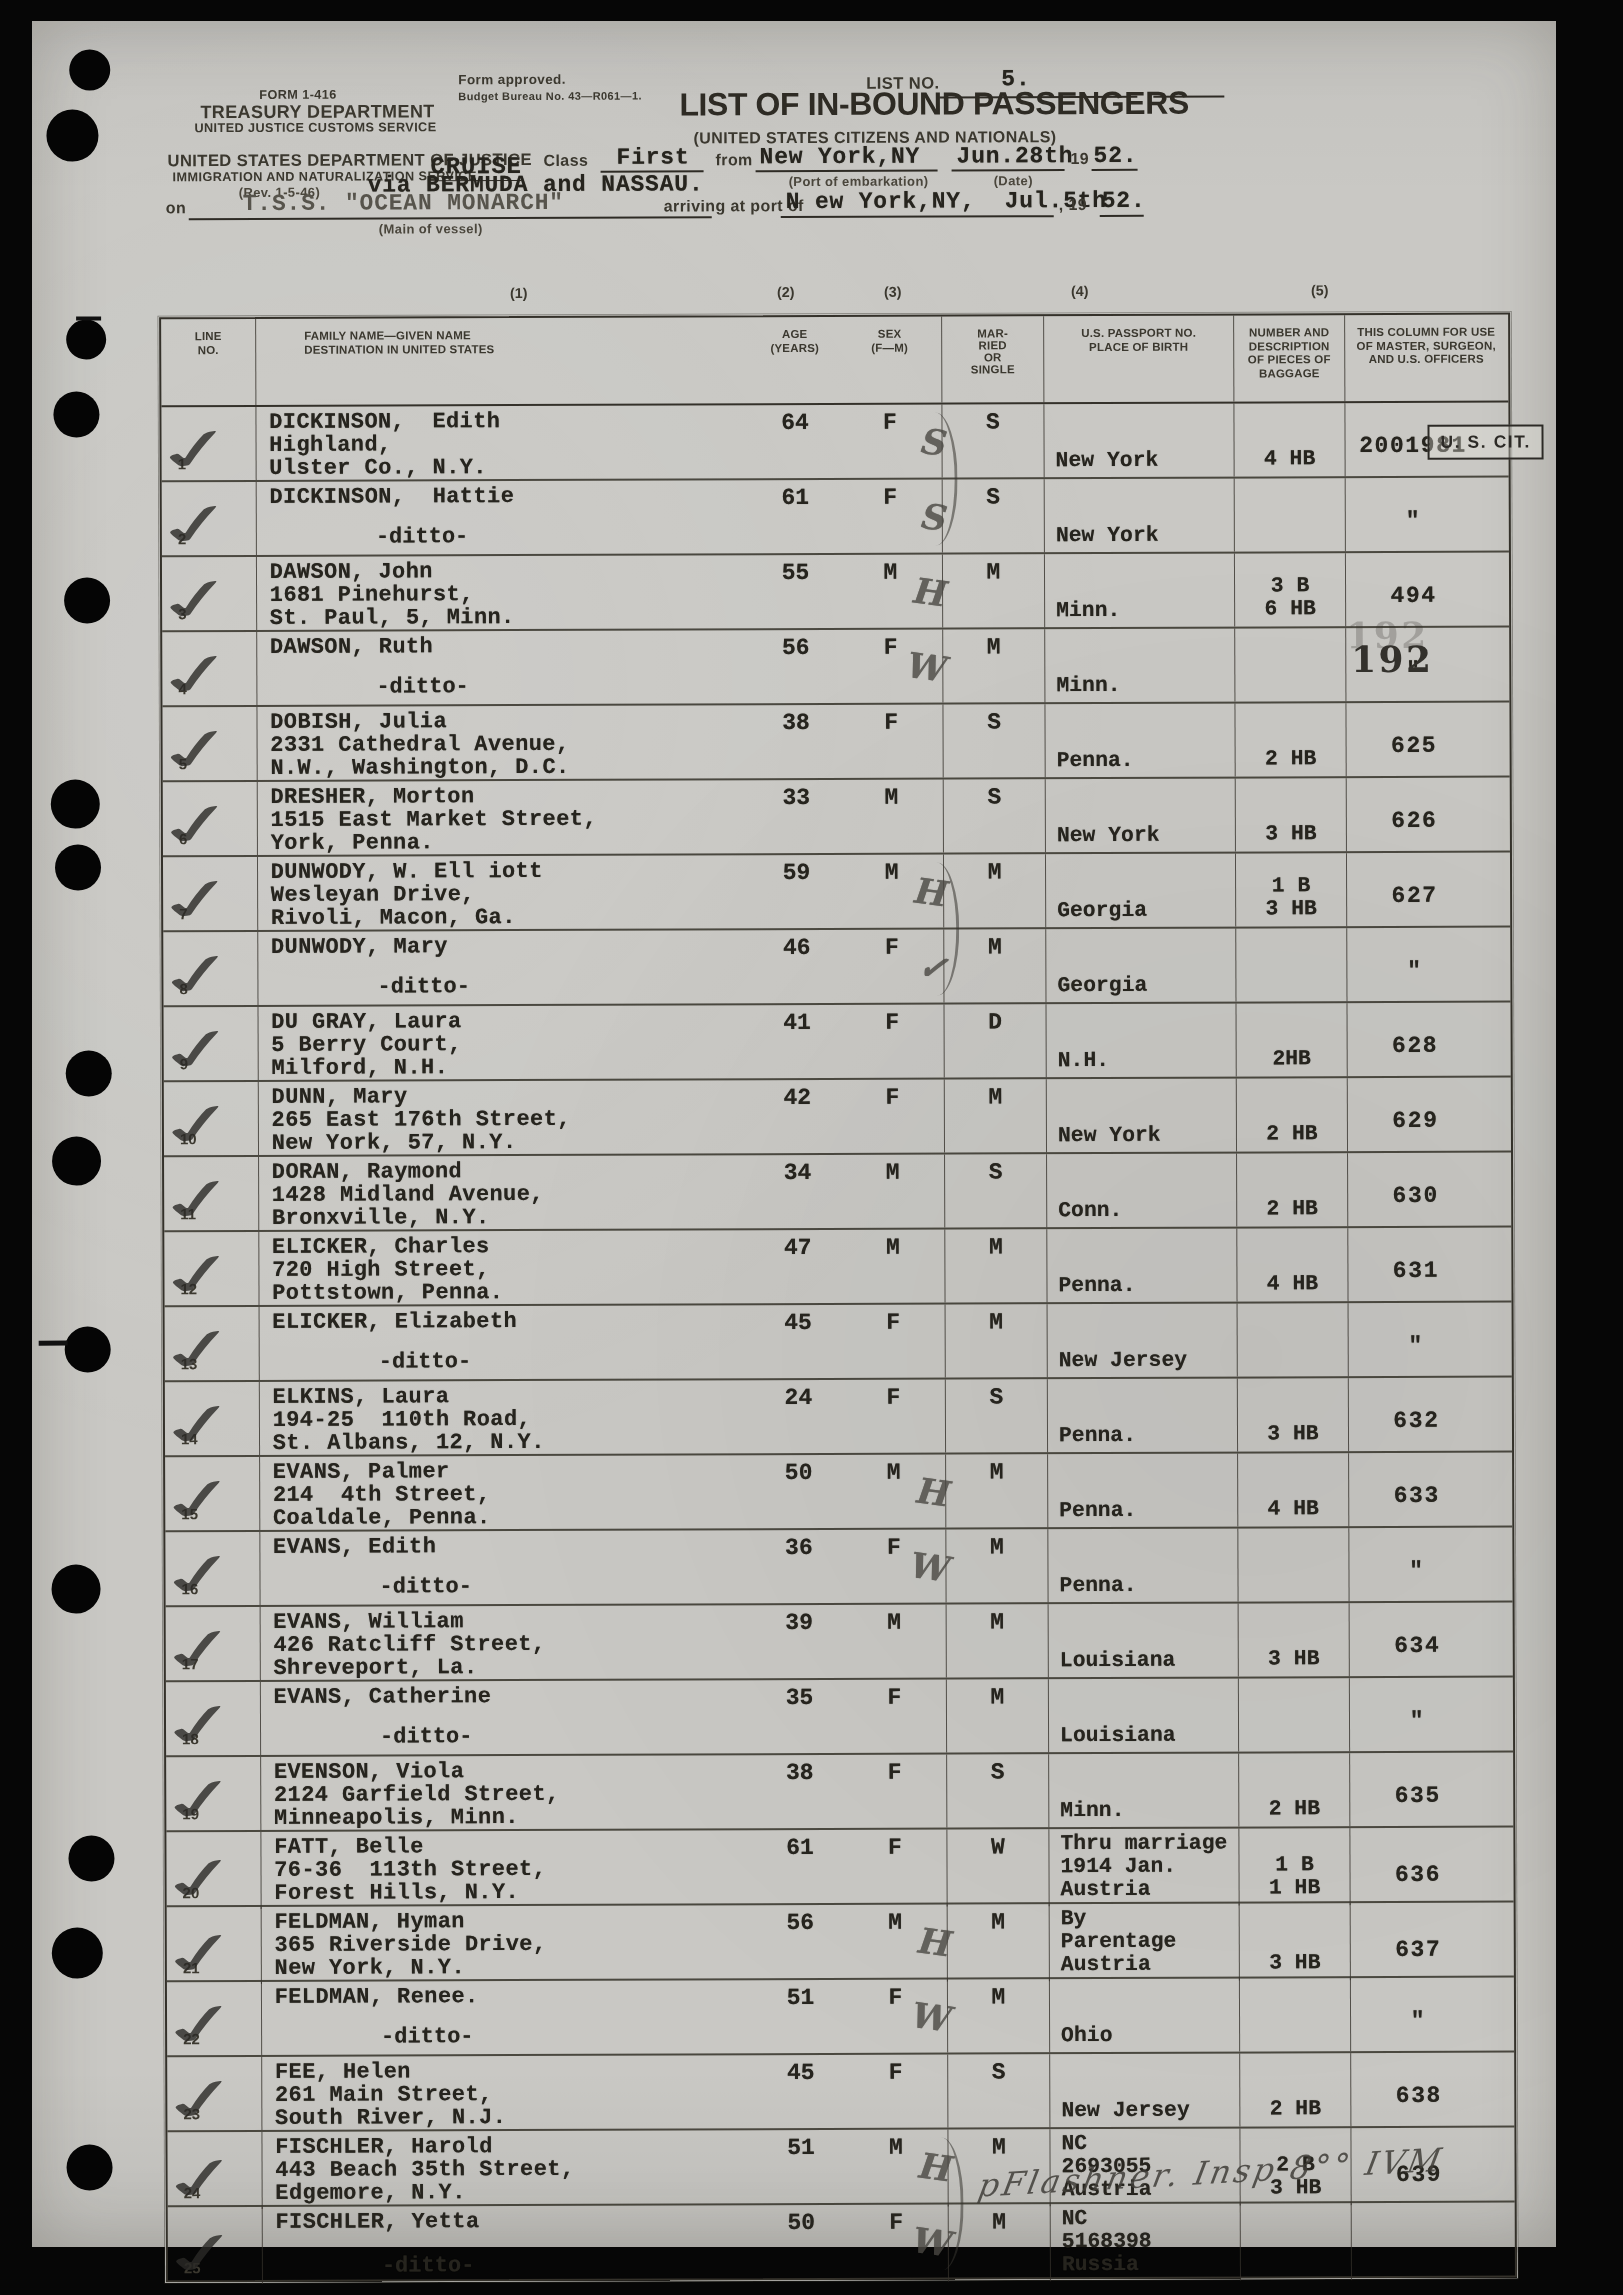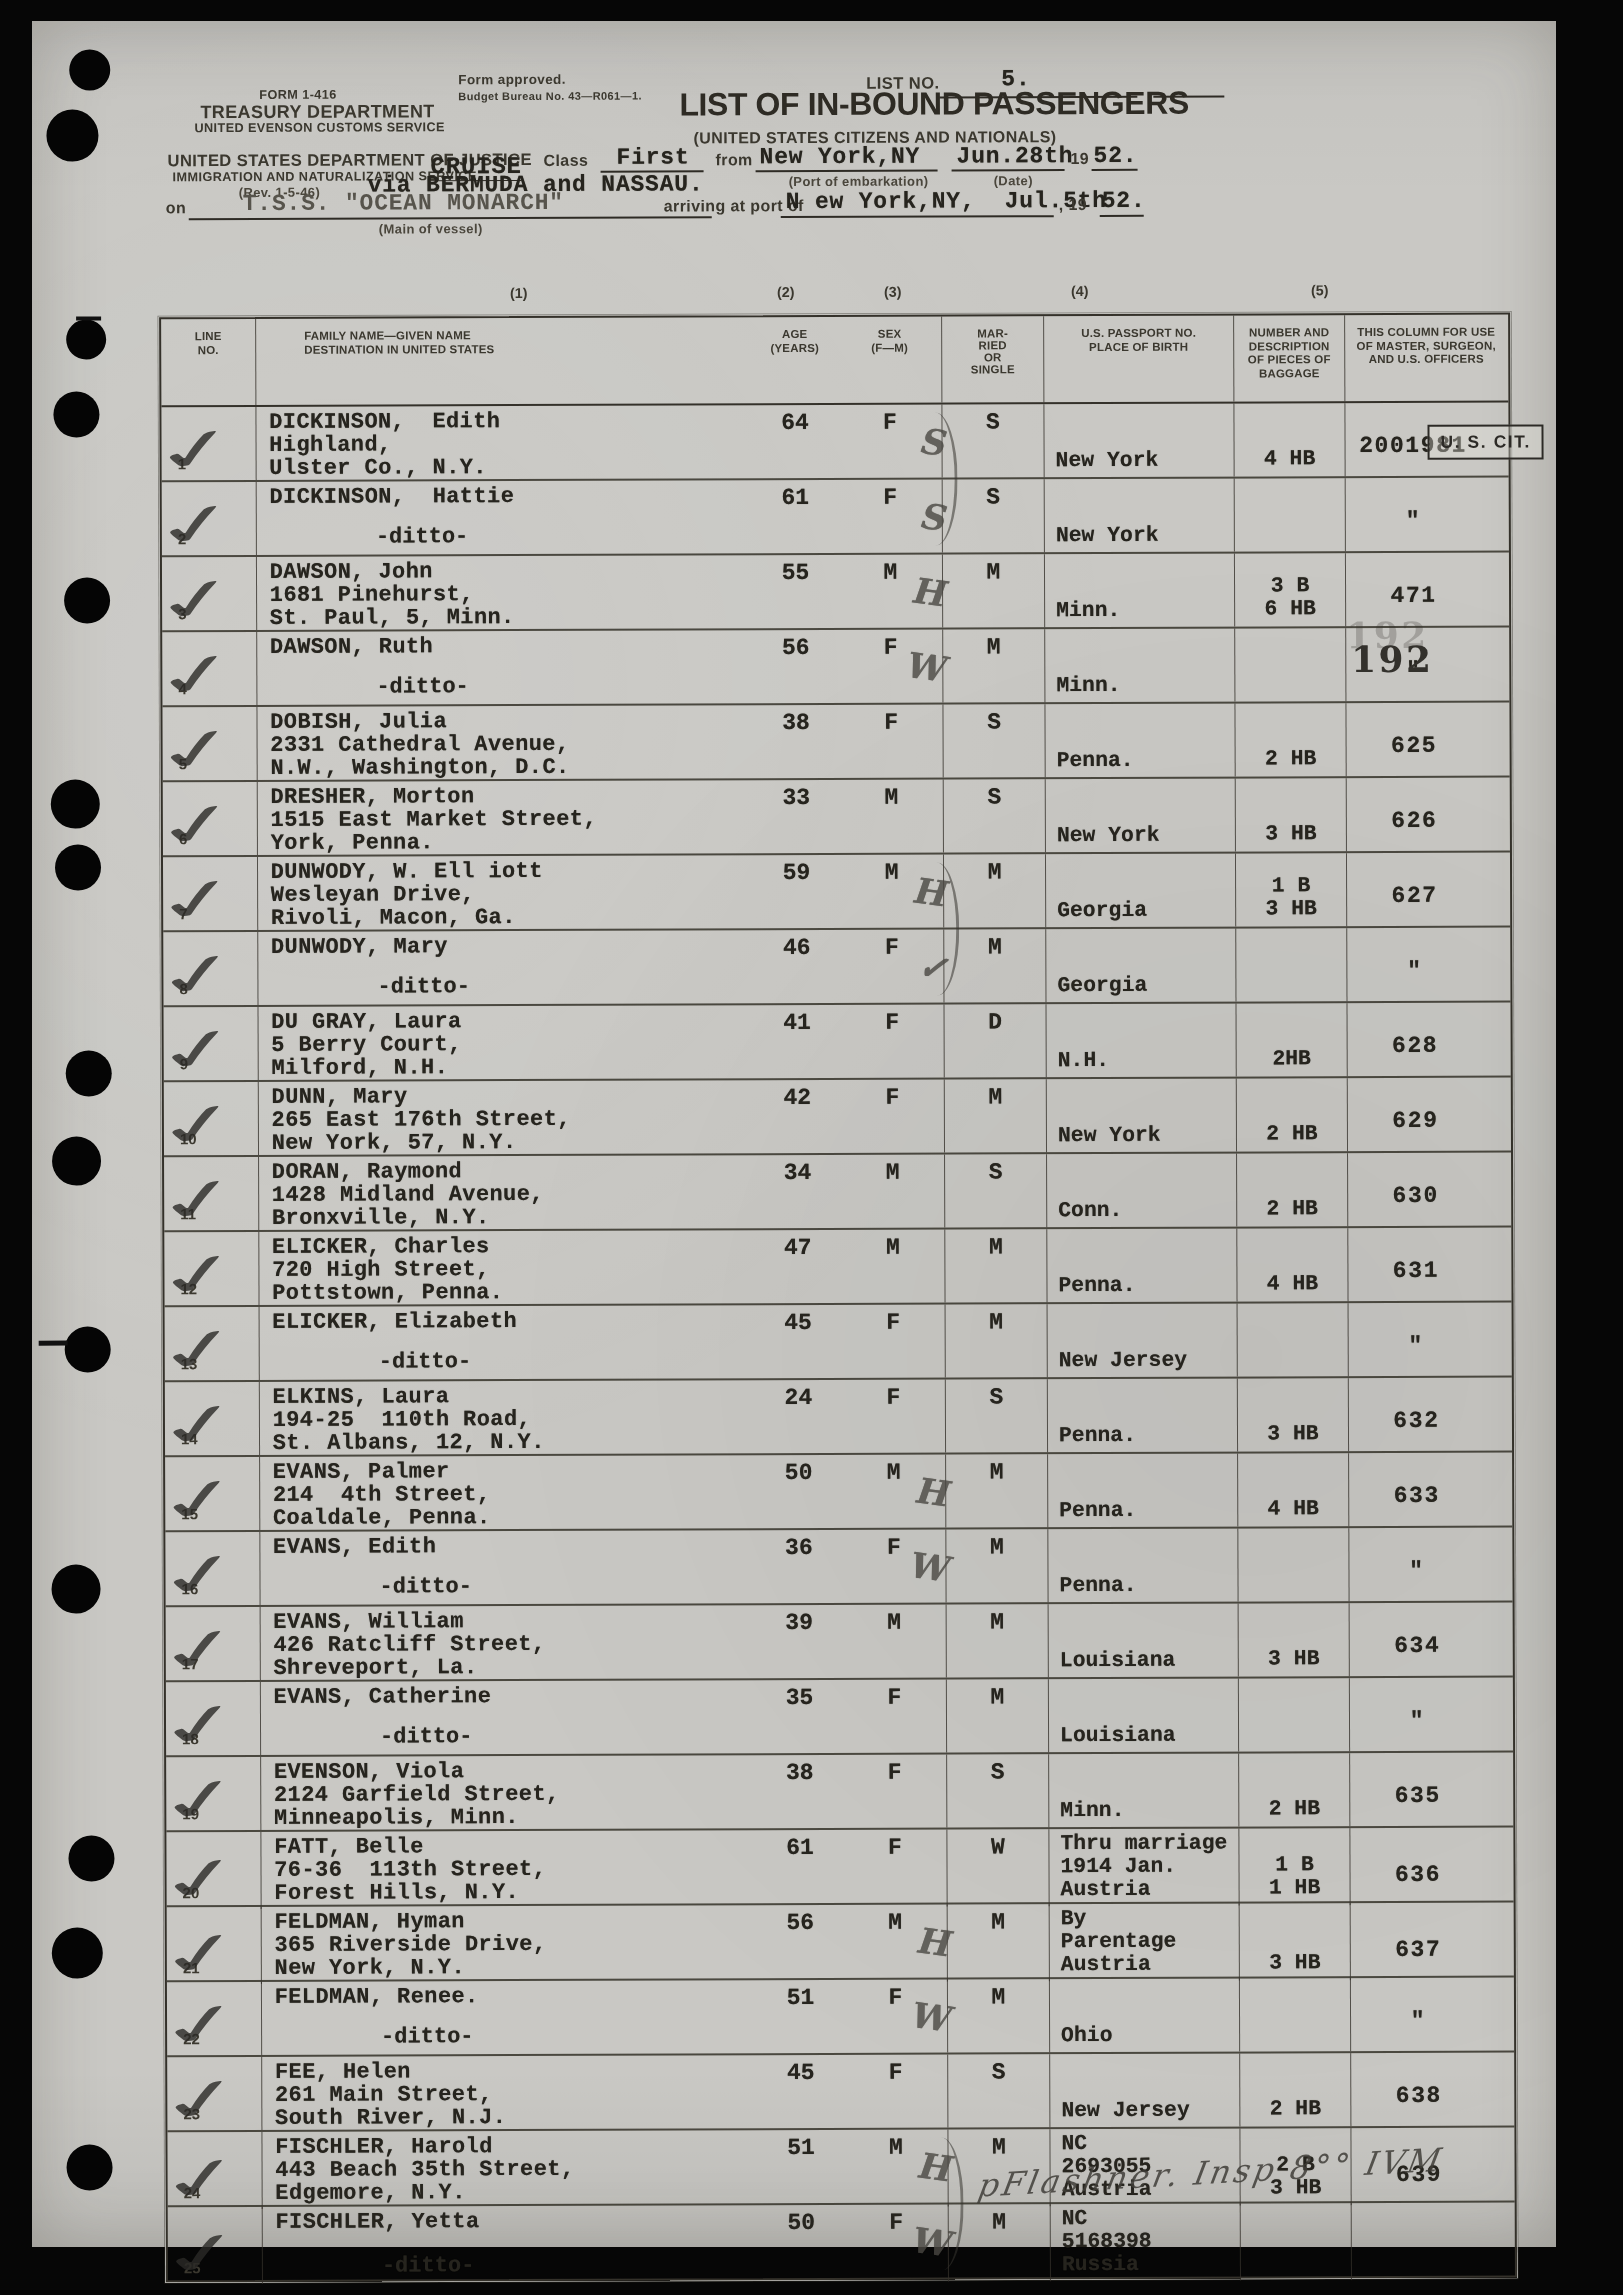--- a/index.html
+++ b/index.html
@@ -79,21 +79,21 @@
 </style>
 </head>
 <body>
 
 <div id="scan">
   <div id="paper">
     <div id="content">
 
       <div class="p" style="left:263px;top:86px;font-size:12.7px;">FORM 1-416</div>
       <div class="p" style="left:204px;top:100px;font-size:18px;">TREASURY DEPARTMENT</div>
-      <div class="p" style="left:198px;top:119px;font-size:12.7px;">UNITED EVENSON CUSTOMS SERVICE</div>
+      <div class="p" style="left:198px;top:119px;font-size:12.7px;">UNITED JUSTICE CUSTOMS SERVICE</div>
       <div class="p" style="left:171px;top:149px;font-size:16.6px;">UNITED STATES DEPARTMENT OF JUSTICE</div>
       <div class="p" style="left:176px;top:168px;font-size:12.7px;">IMMIGRATION AND NATURALIZATION SERVICE</div>
       <div class="p small" style="left:242px;top:183px;">(Rev. 1-5-46)</div>
       <div class="t fill" style="left:434px;top:152px;font-size:24px;">CRUISE</div>
 
       <div class="p" style="left:462px;top:71px;font-size:13.5px;">Form approved.</div>
       <div class="p" style="left:462px;top:89px;font-size:11px;">Budget Bureau No. 43—R061—1.</div>
 
       <div class="p" style="left:870px;top:74px;font-size:16.6px;">LIST NO.</div>
       <div class="rule" style="left:943px;top:97px;width:198px;"></div>
@@ -227,21 +227,21 @@
               </div>
               <div class="td c-mar b-l b-r">M</div>
               <div class="td c-birth b-r">
                 <div class="bl">Minn.</div>
               </div>
               <div class="td c-bag b-r">
                 <div class="gl">3 B</div>
                 <div class="gl">6 HB</div>
               </div>
               <div class="td c-off">
-                <div class="num">471</div>
+                <div class="num">494</div>
               </div>
             </div>
             <div class="tr">
               <div class="td b-r">
                 <div class="lineno">4</div>
                 <div class="check">✓</div>
               </div>
               <div class="td c-name">
                 <div class="nm">DAWSON, Ruth</div>
                 <div class="ditto">-ditto-</div>

